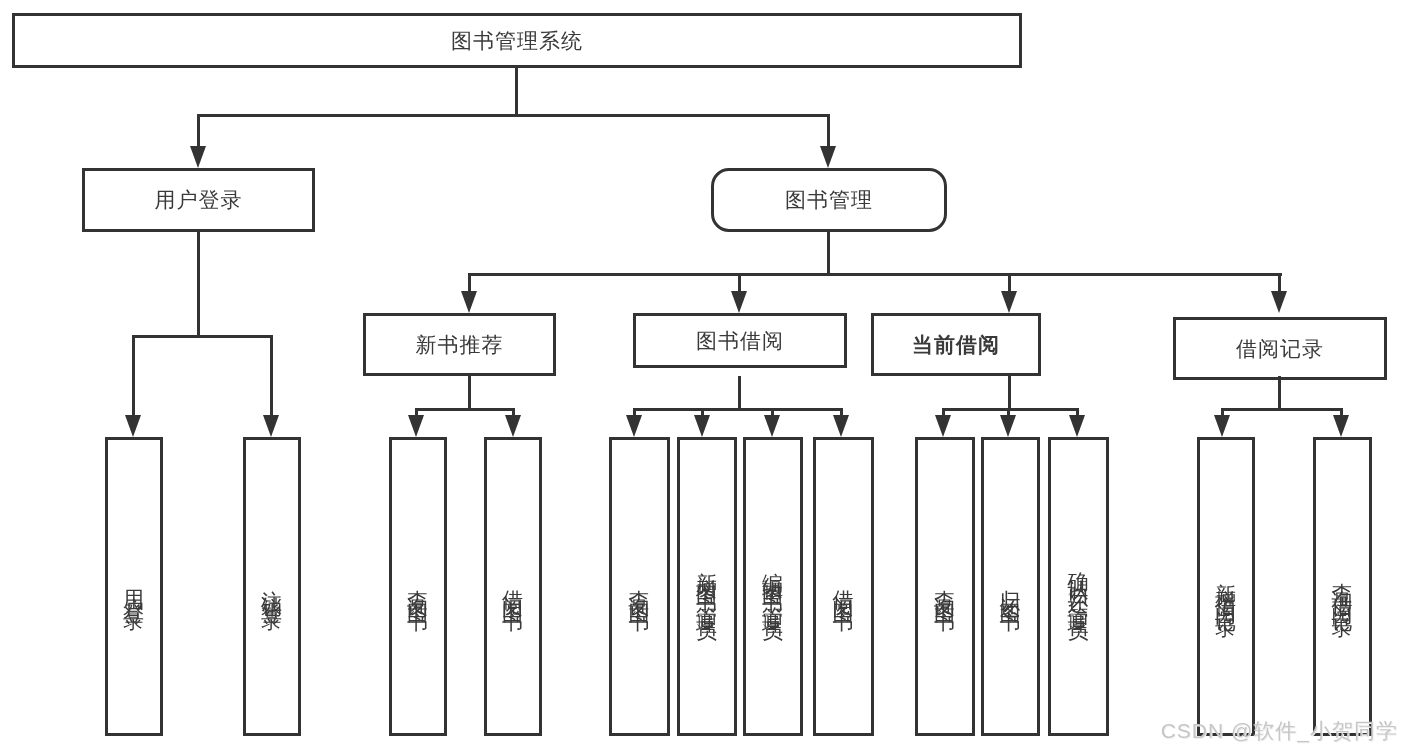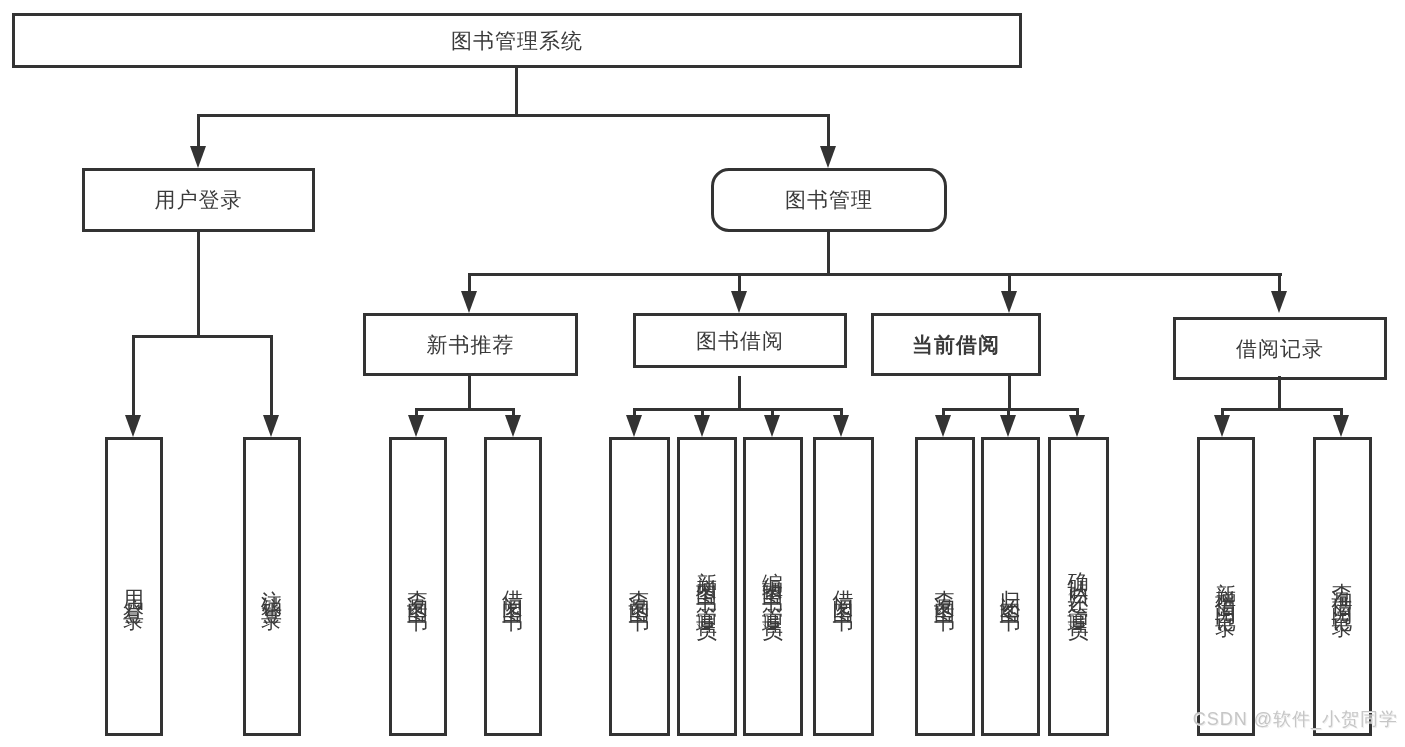--- a/index.html
+++ b/index.html
@@ -43,33 +43,33 @@
     position: absolute;
     width: 0;
     height: 0;
     border-left: 8px solid transparent;
     border-right: 8px solid transparent;
     border-top: 22px solid #333333;
   }
   .watermark {
     position: absolute;
     right: 7px;
-    bottom: 16px;
-    font-size: 18px;
+    bottom: 2px;
+    font-size: 21px;
     color: #c6c6c6;
     letter-spacing: 1px;
     white-space: nowrap;
     text-shadow: 1px 1px 0 #efefef;
     margin-top: 29px;
   }
   
   .b-root   { left: 12px;   top: 13px;  width: 1010px; height: 55px; }
   .b-user   { left: 82px;   top: 168px; width: 233px;  height: 64px; }
   .b-mgmt   { left: 711px;  top: 168px; width: 236px;  height: 64px; border-radius: 18px; }
-  .b-l3-1   { left: 363px;  top: 313px; width: 215px;  height: 63px; }
+  .b-l3-1   { left: 363px;  top: 313px; width: 193px;  height: 63px; }
   .b-l3-2   { left: 633px;  top: 313px; width: 214px;  height: 55px; }
   .b-l3-3   { left: 871px;  top: 313px; width: 170px;  height: 63px; font-weight: bold; }
   .b-l3-4   { left: 1173px; top: 317px; width: 214px;  height: 63px; }
   .leaf     { top: 437px; height: 299px; }
   .lf-1  { left: 105px;  width: 58px; }
   .lf-2  { left: 243px;  width: 58px; }
   .lf-3  { left: 389px;  width: 58px; }
   .lf-4  { left: 484px;  width: 58px; }
   .lf-5  { left: 609px;  width: 61px; }
   .lf-6  { left: 677px;  width: 60px; }

